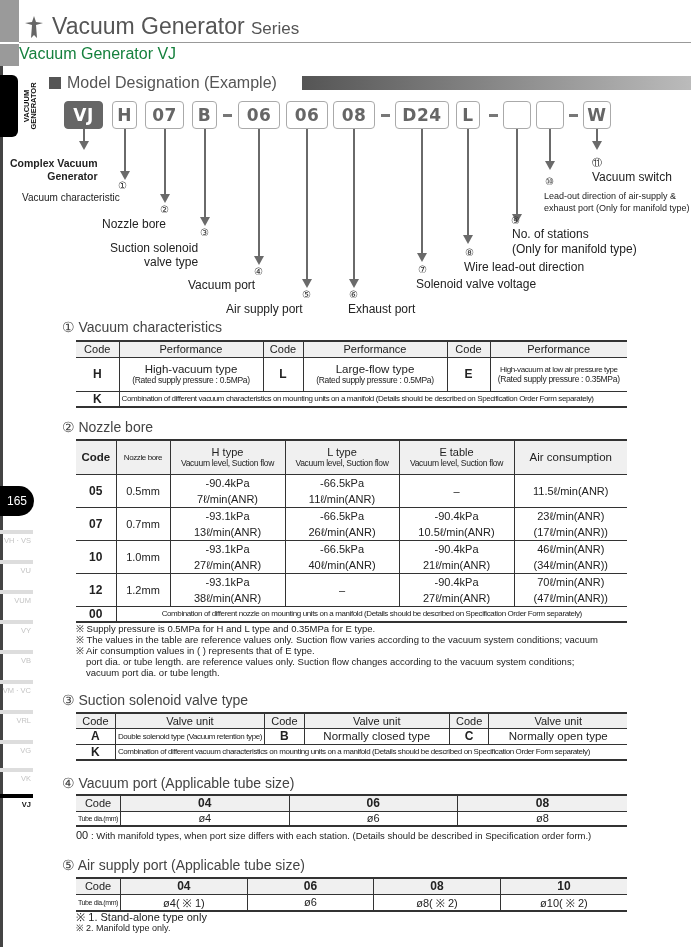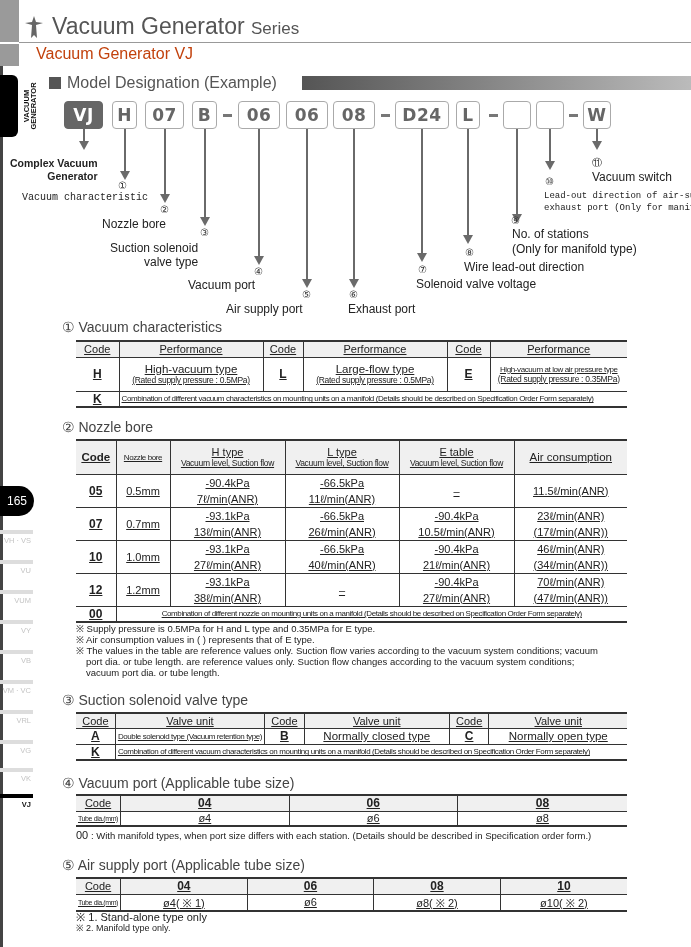--- a/index.html
+++ b/index.html
@@ -17,40 +17,40 @@
   .nav-item .bar { position: absolute; left: 0; top: 0; width: 33px; height: 4px; background: #ddd; }
   .nav-item .lbl { position: absolute; right: 2px; top: 6px; font-size: 7.5px; color: #c4c4c4; text-align: right; white-space: nowrap; }
   .nav-item.active .bar { background: #000; }
   .nav-item.active .lbl { color: #111; font-weight: bold; }
 
   
   .hdr-icon { left: 25px; top: 16px; width: 18px; height: 22px; }
   .hdr-title { left: 52px; top: 13px; font-size: 23px; color: #555; white-space: nowrap; }
   .hdr-title .series { font-size: 17px; }
   .hdr-rule { left: 19px; top: 42px; width: 672px; height: 1px; background: #999; }
-  .sub-title { left: 36px; top: 45px; font-size: 16px; color: #c2410c; text-align: right; }
+  .sub-title { left: 19px; top: 45px; font-size: 16px; color: #15803d; text-align: right; }
 
   .md-square { left: 49px; top: 77px; width: 12px; height: 12px; background: #555; }
   .md-title { left: 67px; top: 74px; font-size: 16px; color: #555; white-space: nowrap; }
   .md-bar { left: 302px; top: 76px; width: 389px; height: 14px; background: linear-gradient(90deg, #555 0%, #bbb 100%); }
 
   .code-box { top: 101px; height: 28px; border: 1px solid #aaa; border-radius: 4px; background: #fff; color: #666; font-weight: bold; font-size: 17px; display: flex; align-items: center; justify-content: center; font-family: "DejaVu Sans", sans-serif; letter-spacing: 0.5px; }
   .code-box.dark { background: #666; color: #fff; border-color: #666; }
   .dash { top: 114px; width: 9px; height: 3px; background: #777; }
 
   .vline { width: 2px; background: #6a6a6a; }
   .arrowhead { width: 0; height: 0; border-left: 5px solid transparent; border-right: 5px solid transparent; border-top: 9px solid #6a6a6a; }
 
   .callout { font-size: 12px; color: #222; white-space: nowrap; }
-  .callout.small { font-size: 10px; font-family: Liberation Mono, monospace; }
+  .callout.small { font-size: 10px; font-family: Liberation Sans, sans-serif; }
   .num { font-size: 10px; color: #333; }
 
   
   .sec-title { font-size: 14px; color: #444; white-space: nowrap; }
-  table.spec { position: absolute; border-collapse: collapse; font-size: 11px; text-decoration: underline; }
+  table.spec { position: absolute; border-collapse: collapse; font-size: 11px; }
   table.spec td, table.spec th { border: 1px solid #333; text-align: center; padding: 0 2px; font-weight: normal; white-space: nowrap; }
   table.spec tr.head td { background: #f0f0f0; }
   table.spec { border-top: 2px solid #333; border-bottom: 2px solid #333; }
   table.spec td:first-child { border-left: none; }
   table.spec td:last-child { border-right: none; }
   .tiny { font-size: 8.5px; letter-spacing: -0.3px; }
   .tiny2 { font-size: 8px; letter-spacing: -0.4px; }
   .bold { font-weight: bold !important; }
   .code-cell { font-size: 12px; font-weight: bold !important; }
   .note { font-size: 9.5px; color: #222; white-space: nowrap; line-height: 11px; }
@@ -353,22 +353,22 @@
     </tbody>
   <tbody>
       <tr style="height:15px;">
     <td class="code-cell">00</td>
     <td colspan="5" class="tiny2" style="text-align:center;">Combination of different nozzle on mounting units on a manifold (Details should be described on Specification Order Form separately)</td>
   </tr>
 </tbody>
   </table>
 <div class="abs" style="left:76px;top:623px;">
   <div class="note">※ Supply pressure is 0.5MPa for H and L type and 0.35MPa for E type.</div>
+  <div class="note">※ The values in the table are reference values only. Suction flow varies according to the vacuum system conditions; vacuum</div>
   <div class="note">※ Air consumption values in ( ) represents that of E type.</div>
-  <div class="note">※ The values in the table are reference values only. Suction flow varies according to the vacuum system conditions; vacuum</div>
   <div class="note" style="padding-left:10px">port dia. or tube length. are reference values only. Suction flow changes according to the vacuum system conditions;</div>
   <div class="note" style="padding-left:10px">vacuum port dia. or tube length.</div>
 </div>
 
 <div class="abs sec-title" style="left:62px;top:692px;">③ Suction solenoid valve type</div>
 <table class="spec" style="left:76px;top:712px;width:551px;">
   <colgroup>
       <col style="width:40px">
       <col style="width:146px">
       <col style="width:40px">

